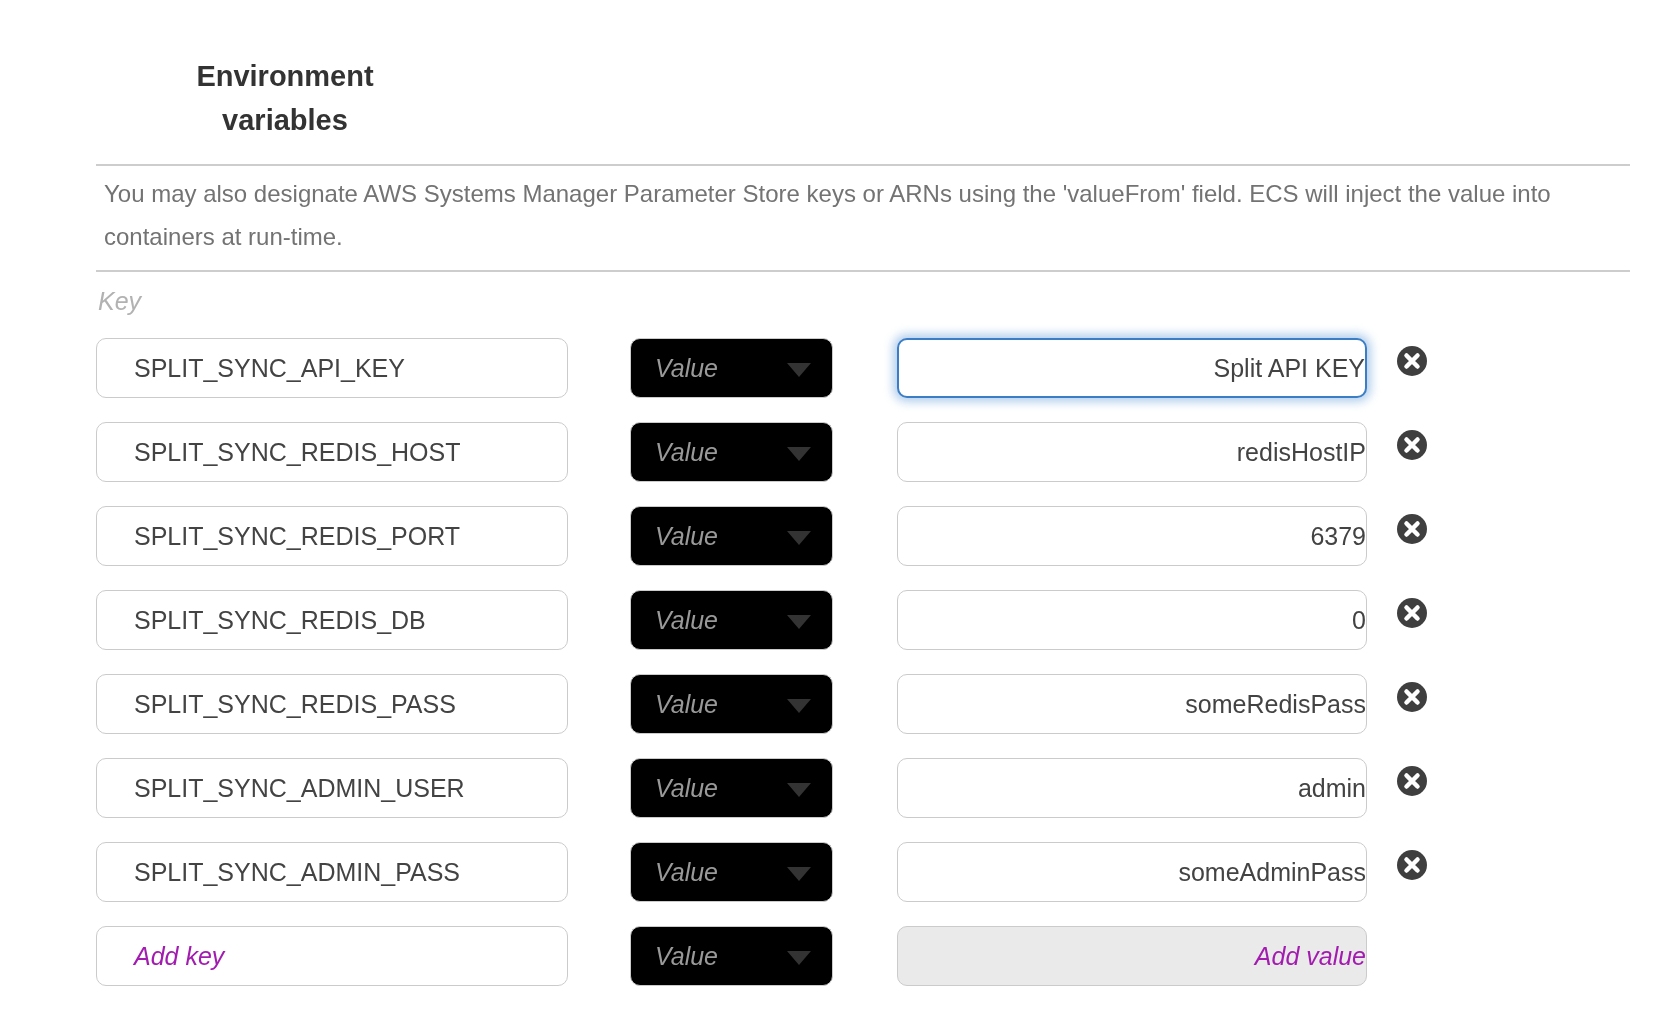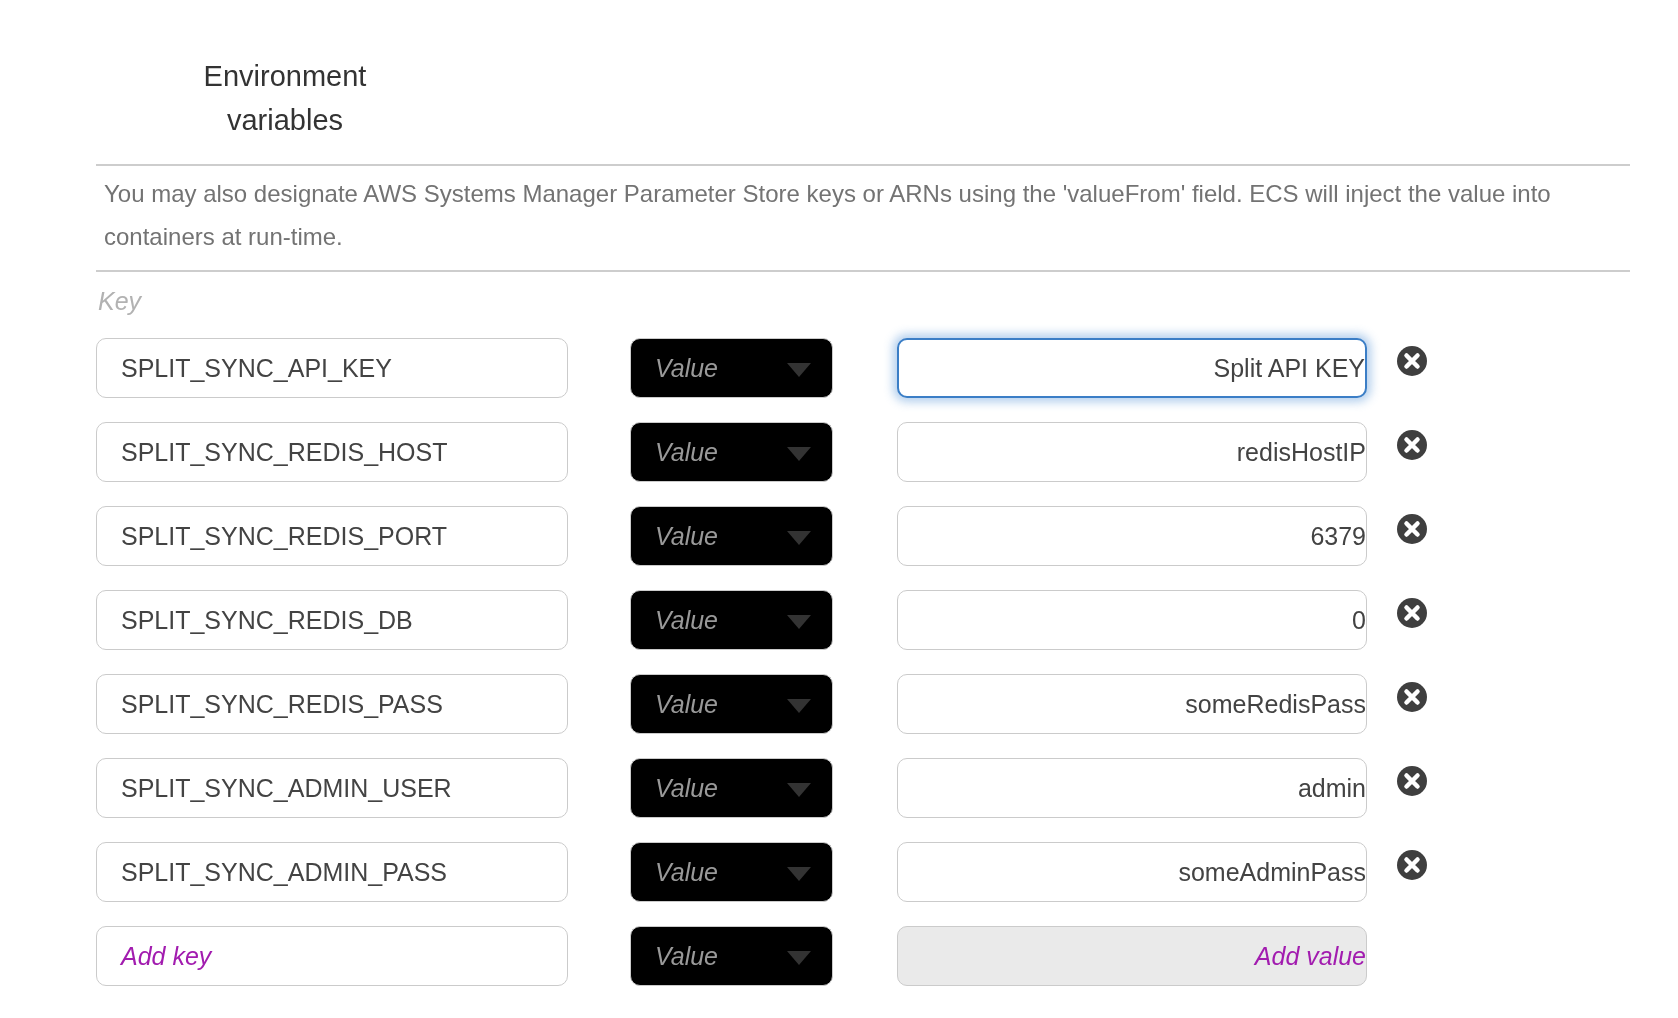--- a/index.html
+++ b/index.html
@@ -5,21 +5,21 @@
   * { margin: 0; padding: 0; box-sizing: border-box; }
   html, body { background: #ffffff; }
   body {
     width: 1678px; height: 1018px;
     position: relative; overflow: hidden;
     font-family: "Liberation Sans", "DejaVu Sans", sans-serif;
     color: #434343;
   }
   .title-block {
     position: absolute; left: 140px; top: 54px; width: 290px;
-    text-align: center; font-weight: normal; font-size: 29px;
+    text-align: center; font-weight: bold; font-size: 29px;
     line-height: 44px; color: #333333;
   }
   .divider {
     position: absolute; left: 96px; width: 1534px; height: 2px;
     background: #cdcdcd;
   }
   .divider.d1 { top: 164px; }
   .divider.d2 { top: 270px; }
   .help-text {
     position: absolute; left: 104px; top: 172px; width: 1534px;
@@ -29,21 +29,21 @@
     position: absolute; left: 98px; top: 287px;
     font-size: 25px; font-style: italic; color: #b2b2b2;
   }
   .rows {
     position: absolute; left: 96px; top: 338px; width: 1440px;
   }
   .env-row { position: relative; height: 60px; margin-bottom: 24px; }
   .text-input {
     position: absolute; top: 0; height: 60px;
     border: 1.5px solid #cbcbcb; border-radius: 10px; background: #ffffff;
-    display: flex; align-items: center; padding-left: 24px;
+    display: flex; align-items: center; padding-left: 37px;
     font-size: 25px; color: #434343; overflow: hidden; white-space: nowrap;
   }
   .key-input { left: 0; width: 472px; }
   .value-input { left: 801px; width: 470px; justify-content: flex-end; }
   .value-input.focused {
     border: 2.5px solid #3b7ec6;
     box-shadow: 0 0 10px 4px rgba(86, 148, 214, 0.45);
   }
   .value-input.disabled { background: #eaeaea; }
   .placeholder { font-style: italic; color: #a21caf; }

